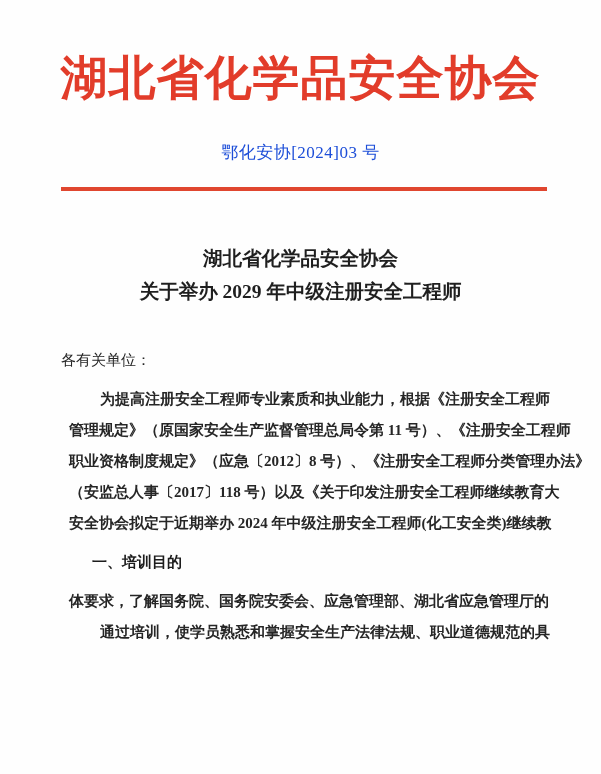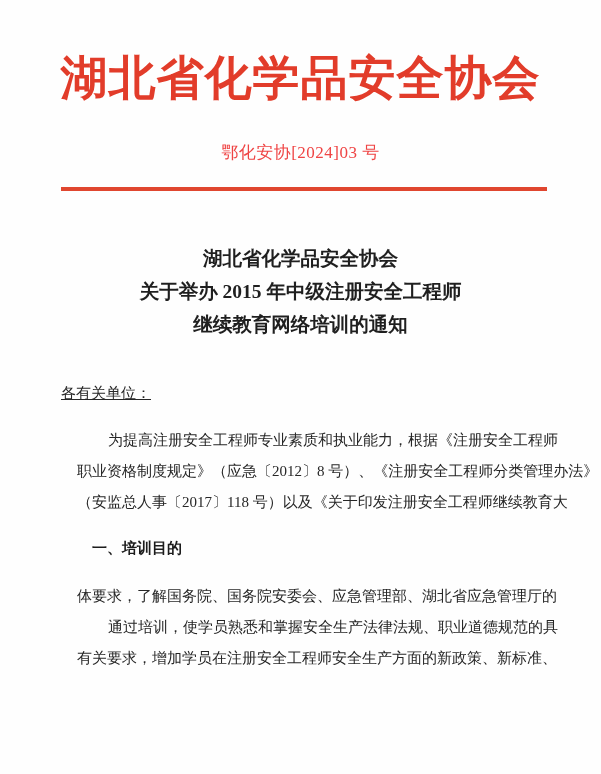--- a/index.html
+++ b/index.html
@@ -28,21 +28,21 @@
     line-height: 58px;
     color: var(--accent-red, #e23c2a);
     white-space: nowrap;
   }
   .doc-number {
     margin-top: 34px;
     text-align: center;
     font-size: 17px;
     line-height: 24px;
     letter-spacing: 0.5px;
-    color: #ef4444;
+    color: #1d4ed8;
   }
   .red-divider {
     height: 4px;
     margin: 22px 54px 0 61px;
     background: var(--divider-red, #e0462f);
   }
   
   .doc-title {
     margin: 51px 0 0 0;
     padding: 0;
@@ -53,59 +53,59 @@
     color: #1f1f1f;
   }
   .title-line { display: block; white-space: nowrap; }
   
   .doc-body {
     margin: 37px 50px 0 61px;
     font-size: 15px;
     line-height: 31px;
     color: #262626;
   }
-  .salutation { white-space: nowrap; text-decoration: underline; }
-  .paragraph { margin: 16px; }
+  .salutation { white-space: nowrap; }
+  .paragraph { margin: 8px; font-weight: bold; }
   .body-line { white-space: nowrap; }
   .par-first { text-indent: 31px; }
   .section-heading {
-    font-family: Liberation Mono, monospace;
+    font-family: Liberation Serif, serif;
     font-weight: bold;
     text-indent: 31px;
     color: #1c1c1c;
     white-space: nowrap;
   }
 </style>
 </head>
 <body>
 
 <div class="page">
 
   <header>
     <div class="org-name">湖北省化学品安全协会</div>
     <div class="doc-number">鄂化安协[2024]03 号</div>
     <div class="red-divider"></div>
   </header>
 
   <h1 class="doc-title">
     <span class="title-line">湖北省化学品安全协会</span>
-    <span class="title-line">关于举办 2015 年中级注册安全工程师</span>
-    <span class="title-line">继续教育网络培训的通知</span>
+    <span class="title-line">关于举办 2029 年中级注册安全工程师</span>
   </h1>
 
   <main class="doc-body">
     <div class="salutation">各有关单位：</div>
     <div id="body-blocks">
         <div class="paragraph">
           <div class="body-line par-first">为提高注册安全工程师专业素质和执业能力，根据《注册安全工程师</div>
+          <div class="body-line">管理规定》（原国家安全生产监督管理总局令第 11 号）、《注册安全工程师</div>
           <div class="body-line">职业资格制度规定》（应急〔2012〕8 号）、《注册安全工程师分类管理办法》</div>
           <div class="body-line">（安监总人事〔2017〕118 号）以及《关于印发注册安全工程师继续教育大</div>
+          <div class="body-line">安全协会拟定于近期举办 2024 年中级注册安全工程师(化工安全类)继续教</div>
         </div>
         <div class="section-heading">一、培训目的</div>
         <div class="paragraph">
           <div class="body-line">体要求，了解国务院、国务院安委会、应急管理部、湖北省应急管理厅的</div>
           <div class="body-line par-first">通过培训，使学员熟悉和掌握安全生产法律法规、职业道德规范的具</div>
-          <div class="body-line">有关要求，增加学员在注册安全工程师安全生产方面的新政策、新标准、</div>
         </div>
       </div>
   </main>
 
 </div>
 
 </body></html>

